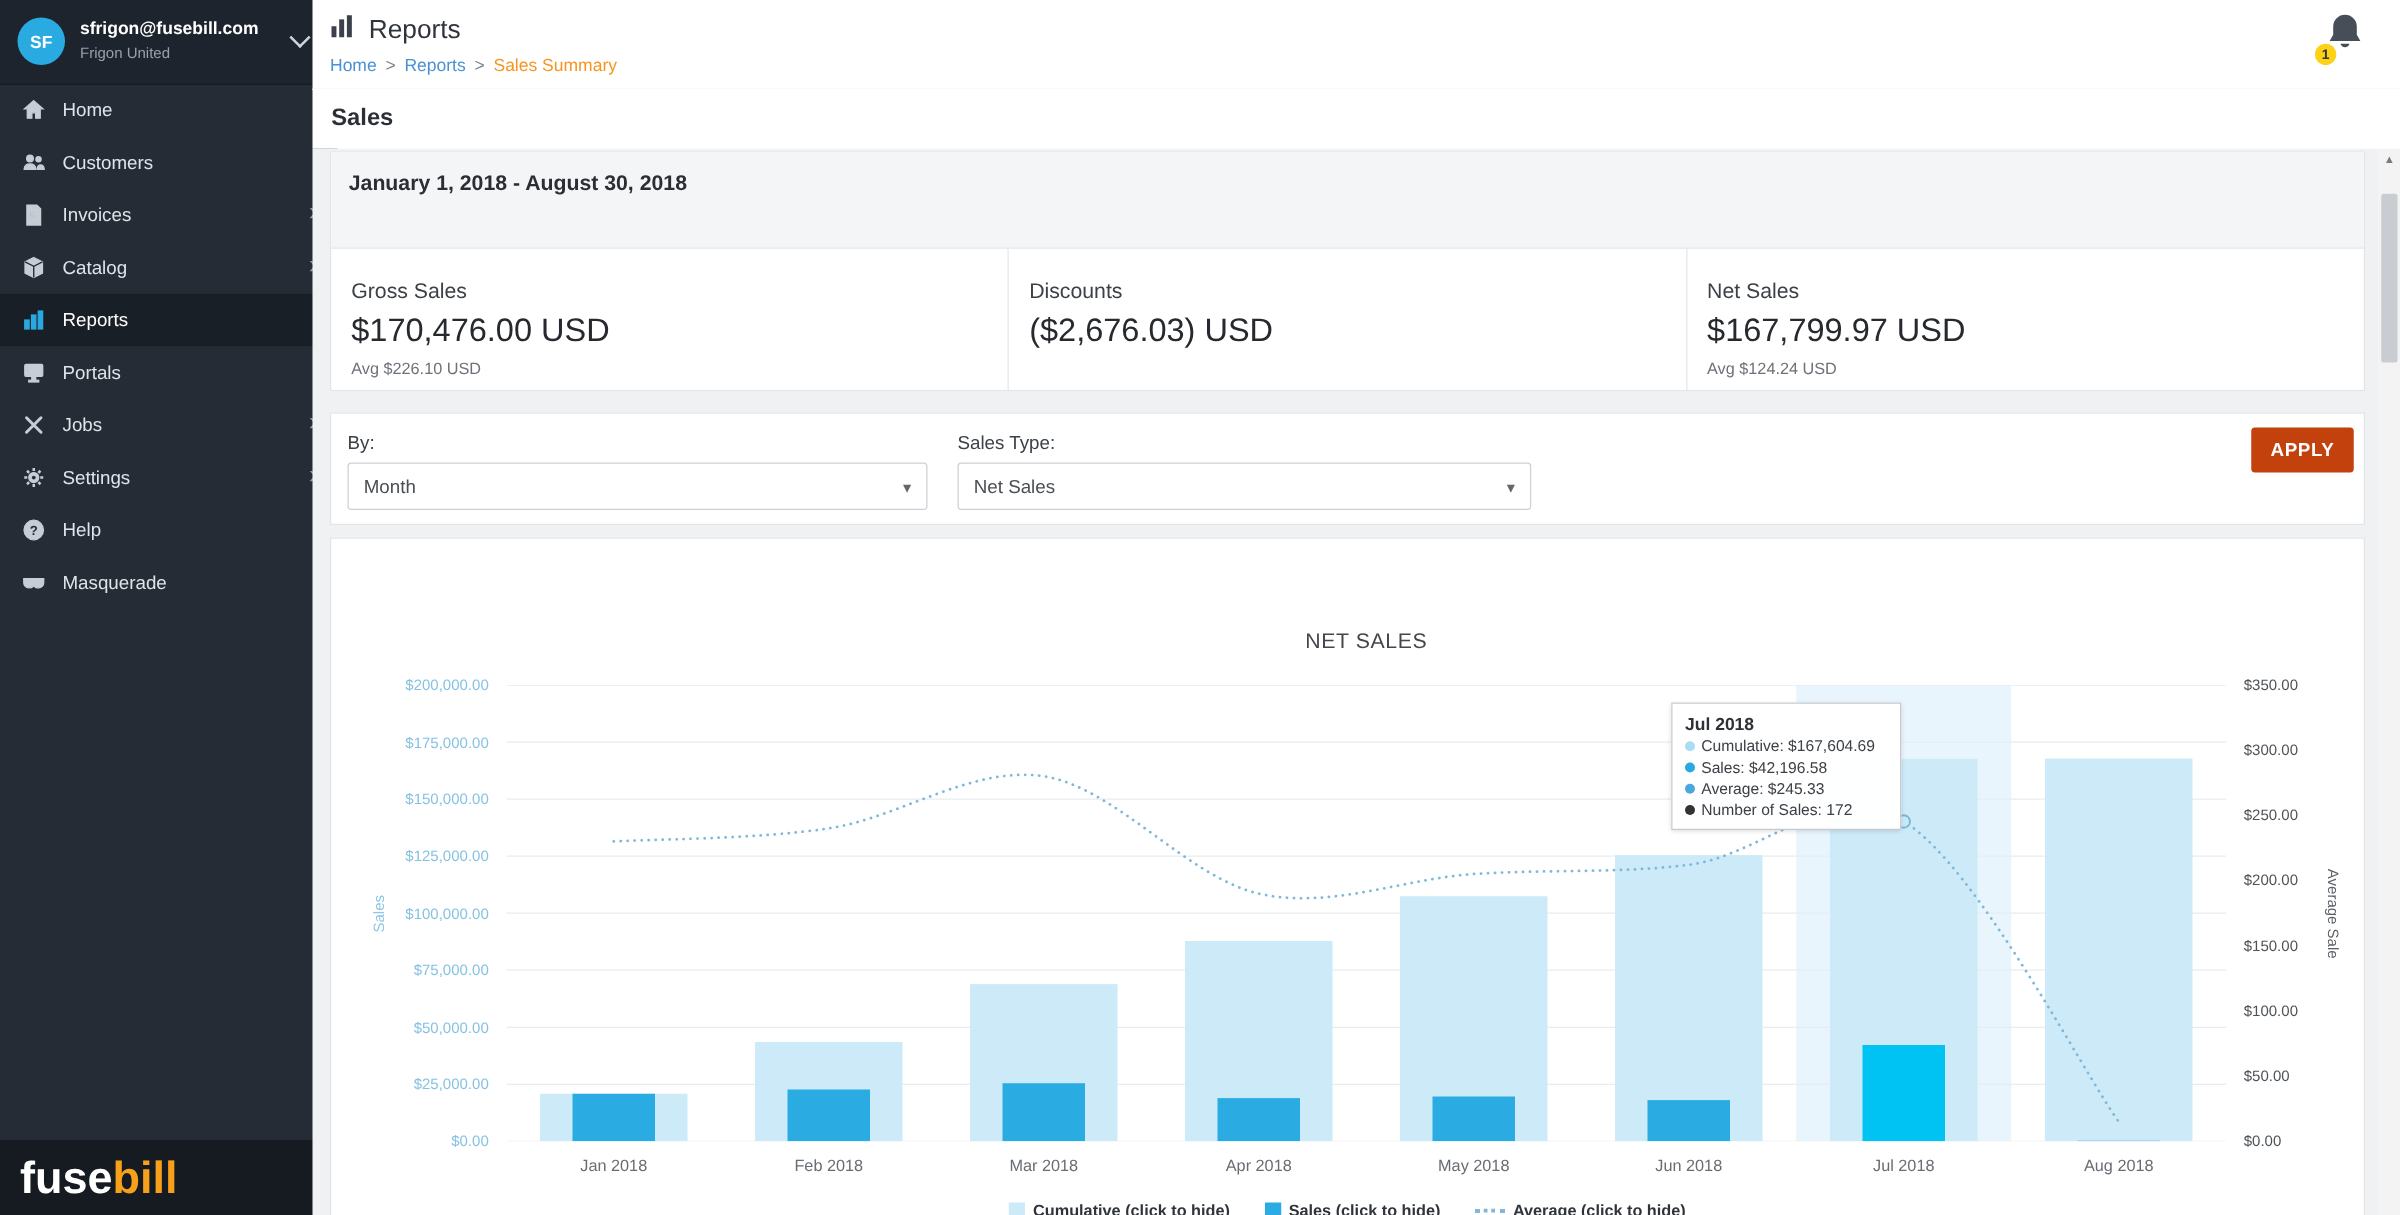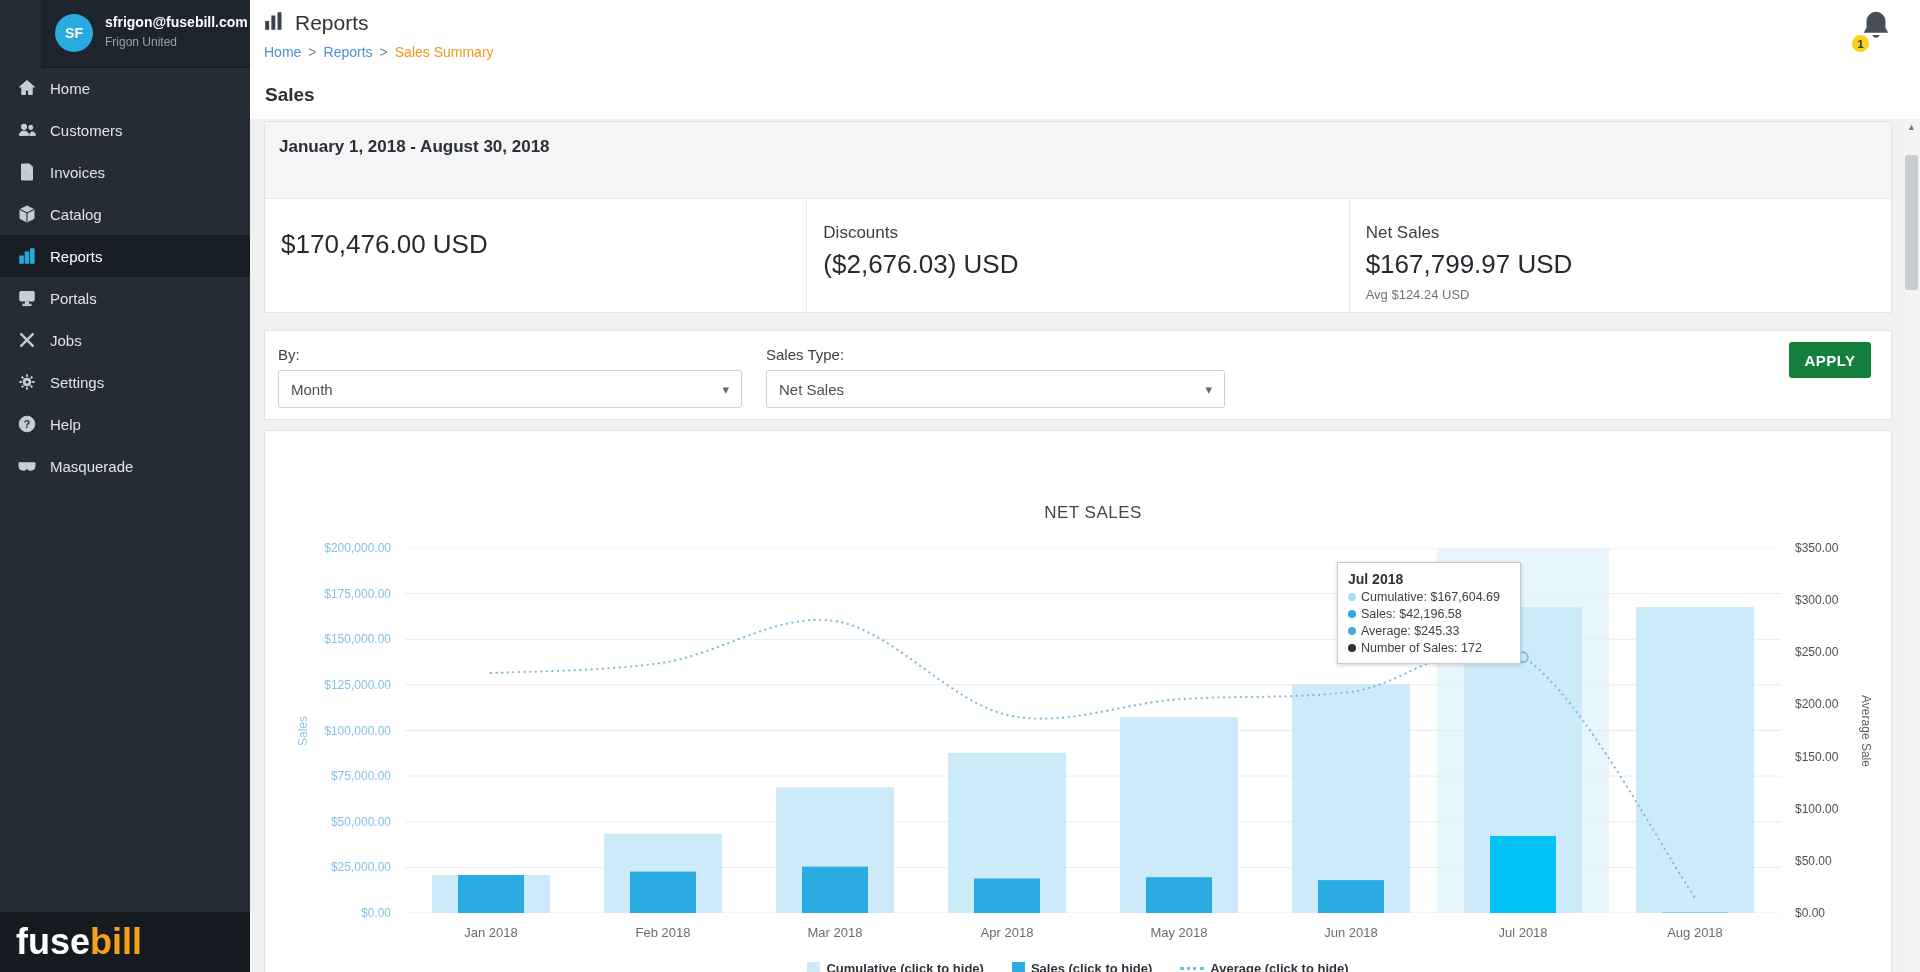--- a/index.html
+++ b/index.html
@@ -1,20 +1,20 @@
 <!DOCTYPE html>
 <html><head>
 <meta charset="utf-8">
 <style>
   html,body{margin:0;padding:0;width:1920px;height:972px;overflow:hidden;
     font-family:"Liberation Sans",sans-serif;background:#fff;}
   .app{position:relative;width:1920px;height:972px;}
 
   
-  .sidebar{position:absolute;left:0;top:0;width:270px;height:100%;background:#252c35;padding-left:41px;}
+  .sidebar{position:absolute;left:0;top:0;width:270px;height:100%;background:#252c35;}
   .user-section{position:relative;height:67px;background:#1d242d;border-bottom:1px solid #161c23;cursor:pointer;}
   .avatar{position:absolute;left:14px;top:14px;width:38px;height:38px;border-radius:50%;background:#29abe2;
     color:#fff;font-weight:bold;font-size:14px;display:flex;align-items:center;justify-content:center;}
   .user-text{position:absolute;left:64px;top:14px;}
   .user-email{font-size:14px;color:#ffffff;font-weight:600;}
   .user-company{font-size:12px;color:#97a0ab;margin-top:5px;}
   .user-chevron{position:absolute;right:24px;top:24px;width:10px;height:10px;
     border-right:2px solid #cfd5dc;border-bottom:2px solid #cfd5dc;transform:rotate(45deg);}
   .nav{position:absolute;top:67px;left:0;right:0;}
   .nav-item{position:relative;height:42px;display:flex;align-items:center;padding-left:17px;cursor:pointer;
@@ -58,21 +58,21 @@
   .stat-label{font-size:17px;color:#3c4147;}
   .stat-value{font-size:26px;color:#26292e;margin-top:6px;}
   .stat-sub{font-size:13px;color:#6c7278;margin-top:7px;}
 
   .filter-panel{top:211px;height:90px;}
   .filter-group{position:absolute;top:15px;}
   .filter-group label{font-size:15px;color:#3c4147;display:block;}
   .select{position:relative;margin-top:7px;height:38px;border:1px solid #ccd1d7;border-radius:3px;background:#fff;
     font-size:15px;color:#4a4f55;display:flex;align-items:center;padding-left:12px;box-sizing:border-box;cursor:pointer;}
   .sel-arrow{position:absolute;right:12px;color:#666;font-size:13px;}
-  .apply-btn{position:absolute;right:20px;top:11px;width:82px;height:36px;background:#15803d;color:#fff;border:none;
+  .apply-btn{position:absolute;right:8px;top:11px;width:82px;height:36px;background:#c2410c;color:#fff;border:none;
     border-radius:3px;font-size:15px;font-weight:bold;font-family:inherit;cursor:pointer;letter-spacing:.5px;}
 
   
   .chart-panel{top:311px;height:700px;}
   .chart-title{position:absolute;left:140px;width:1376px;top:72px;text-align:center;font-size:17px;color:#43474c;letter-spacing:.5px;}
   .axis-label{position:absolute;font-size:12px;white-space:nowrap;}
   .axis-label.left{left:8px;top:293px;color:#8ec6e4;transform:rotate(-90deg);transform-origin:center;width:60px;text-align:center;}
   .axis-label.right{left:1560px;top:293px;color:#5d6océ...}
   .axis-label.right{left:1556px;top:293px;color:#5d6267;transform:rotate(90deg);transform-origin:center;width:90px;text-align:center;}
   .left-ticks{position:absolute;left:0;top:117px;width:126px;height:365px;color:#85c2e2;font-size:12px;}
@@ -244,21 +244,23 @@
   </div>
 
   <div class="content">
 
     <section class="panel summary-panel">
       <div class="date-header">
         <div class="date-range">January 1, 2018 - August 30, 2018</div>
       </div>
       <div class="stats-row">
           <div class="stat-col">
+            <div class="stat-label">Gross Sales</div>
             <div class="stat-value">$170,476.00 USD</div>
+            <div class="stat-sub">Avg $226.10 USD</div>
           </div>
           <div class="stat-col">
             <div class="stat-label">Discounts</div>
             <div class="stat-value">($2,676.03) USD</div>
           </div>
           <div class="stat-col">
             <div class="stat-label">Net Sales</div>
             <div class="stat-value">$167,799.97 USD</div>
             <div class="stat-sub">Avg $124.24 USD</div>
           </div>

